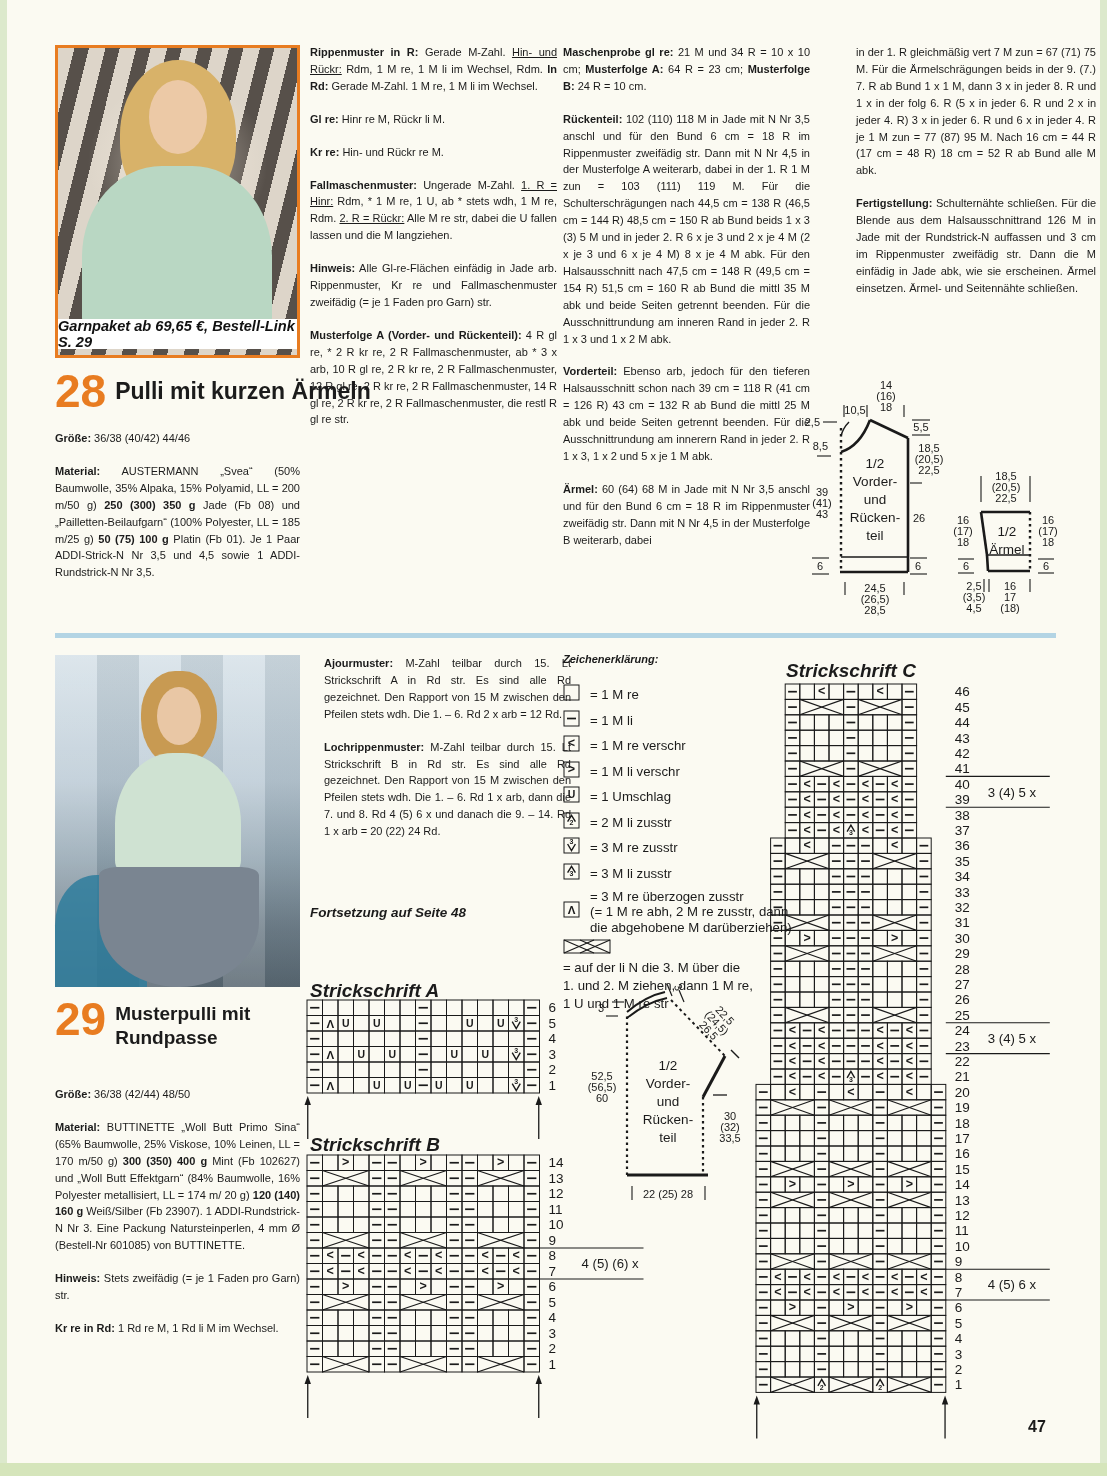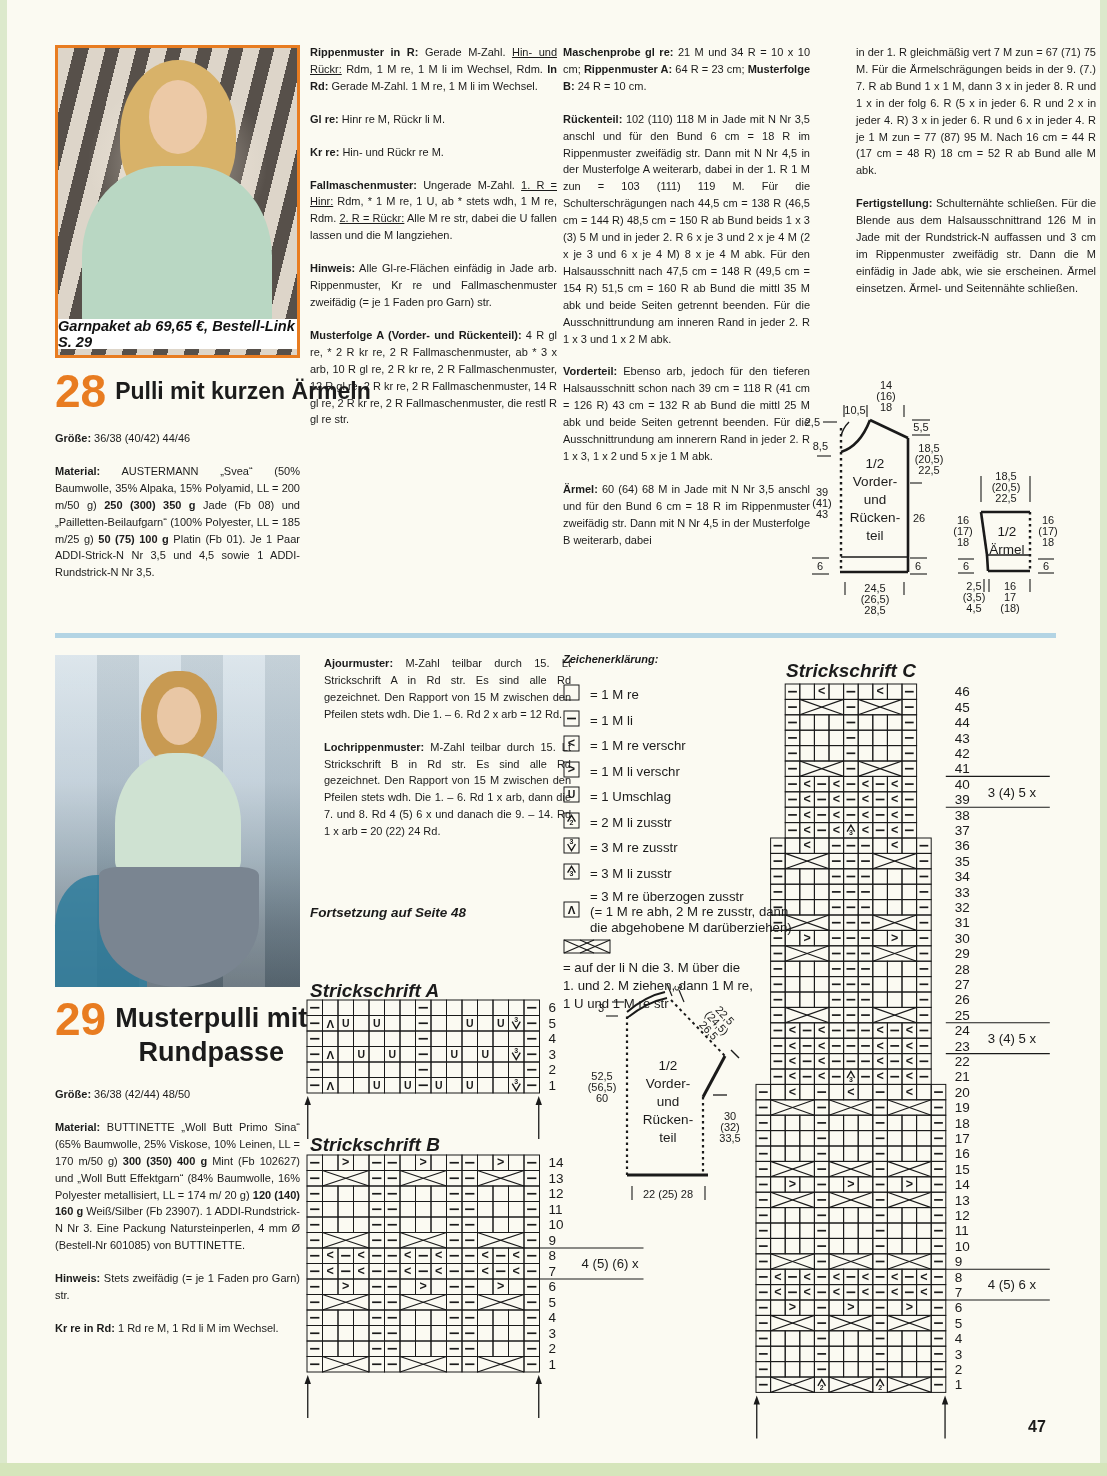--- a/index.html
+++ b/index.html
@@ -8,21 +8,21 @@
   .abs{position:absolute}
   .band{position:absolute;background:#dce9cc}
   .band-bottom{position:absolute;background:#d5e5bb}
   .divider{position:absolute;background:#b3d4e4}
   .col{position:absolute;text-align:justify;font-size:11px;line-height:16.9px}
   .para{margin:0 0 16px 0}
   .u{text-decoration:underline}
   .hrow{position:absolute;display:flex;gap:9px;align-items:flex-start}
   .hnum{font-size:46px;font-weight:bold;color:#e87c21;line-height:0.95}
   .htitle{font-size:23px;font-weight:bold;line-height:1.16;padding-top:8px}
-  .htitle2{font-size:27px;font-weight:bold;line-height:1.25;padding-top:4px;text-align:center}
+  .htitle2{font-size:19px;font-weight:bold;line-height:1.25;padding-top:4px;}
   .sectitle{position:absolute;font-weight:bold;font-style:italic;font-size:19px}
   .ital{position:absolute;font-weight:bold;font-style:italic;font-size:13.5px}
   .photo28{position:absolute;left:55px;top:45px;width:239px;height:307px;border:3px solid #e87c21;
      background:
        radial-gradient(closest-side at 50% 38%, rgba(255,244,230,.55), rgba(255,255,255,0) 75%),
        repeating-linear-gradient(104deg,#ddd5c9 0 16px,#57504a 16px 30px);}
   .photo29{position:absolute;left:55px;top:655px;width:245px;height:332px;
      background:
        repeating-linear-gradient(90deg, rgba(255,255,255,.14) 0 42px, rgba(40,60,70,.10) 42px 84px),
        linear-gradient(180deg,#d7e2e9 0,#bccbd6 38%,#97a9b5 60%,#71808b 82%,#596771 100%);}
@@ -67,21 +67,21 @@
     </div>
   <div class="col" style="left:310px;top:44px;width:247px">
       <p class="para"><b>Rippenmuster in R:</b> Gerade M-Zahl. <span class="u">Hin- und Rückr:</span> Rdm, 1 M re, 1 M li im Wechsel, Rdm. <b>In Rd:</b> Gerade M-Zahl. 1 M re, 1 M li im Wechsel.</p>
       <p class="para"><b>Gl re:</b> Hinr re M, Rückr li M.</p>
       <p class="para"><b>Kr re:</b> Hin- und Rückr re M.</p>
       <p class="para"><b>Fallmaschenmuster:</b> Ungerade M-Zahl. <span class="u">1. R = Hinr:</span> Rdm, * 1 M re, 1 U, ab * stets wdh, 1 M re, Rdm. <span class="u">2. R = Rückr:</span> Alle M re str, dabei die U fallen lassen und die M langziehen.</p>
       <p class="para"><b>Hinweis:</b> Alle Gl-re-Flächen einfädig in Jade arb. Rippenmuster, Kr re und Fallmaschenmuster zweifädig (= je 1 Faden pro Garn) str.</p>
       <p class="para"><b>Musterfolge A (Vorder- und Rückenteil):</b> 4 R gl re, * 2 R kr re, 2 R Fallmaschenmuster, ab * 3 x arb, 10 R gl re, 2 R kr re, 2 R Fallmaschenmuster, 12 R gl re, 2 R kr re, 2 R Fallmaschenmuster, 14 R gl re, 2 R kr re, 2 R Fallmaschenmuster, die restl R gl re str.</p>
     </div>
   <div class="col" style="left:563px;top:44px;width:247px">
-      <p class="para"><b>Maschenprobe gl re:</b> 21 M und 34 R = 10 x 10 cm; <b>Rippenmuster A:</b> 64 R = 23 cm; <b>Musterfolge B:</b> 24 R = 10 cm.</p>
+      <p class="para"><b>Maschenprobe gl re:</b> 21 M und 34 R = 10 x 10 cm; <b>Musterfolge A:</b> 64 R = 23 cm; <b>Musterfolge B:</b> 24 R = 10 cm.</p>
       <p class="para"><b>Rückenteil:</b> 102 (110) 118 M in Jade mit N Nr 3,5 anschl und für den Bund 6 cm = 18 R im Rippenmuster zweifädig str. Dann mit N Nr 4,5 in der Musterfolge A weiterarb, dabei in der 1. R 1 M zun = 103 (111) 119 M. Für die Schulterschrägungen nach 44,5 cm = 138 R (46,5 cm = 144 R) 48,5 cm = 150 R ab Bund beids 1 x 3 (3) 5 M und in jeder 2. R 6 x je 3 und 2 x je 4 M (2 x je 3 und 6 x je 4 M) 8 x je 4 M abk. Für den Halsausschnitt nach 47,5 cm = 148 R (49,5 cm = 154 R) 51,5 cm = 160 R ab Bund die mittl 35 M abk und beide Seiten getrennt beenden. Für die Ausschnittrundung am inneren Rand in jeder 2. R 1 x 3 und 1 x 2 M abk.</p>
       <p class="para"><b>Vorderteil:</b> Ebenso arb, jedoch für den tieferen Halsausschnitt schon nach 39 cm = 118 R (41 cm = 126 R) 43 cm = 132 R ab Bund die mittl 25 M abk und beide Seiten getrennt beenden. Für die Ausschnittrundung am innerern Rand in jeder 2. R 1 x 3, 1 x 2 und 5 x je 1 M abk.</p>
       <p class="para"><b>Ärmel:</b> 60 (64) 68 M in Jade mit N Nr 3,5 anschl und für den Bund 6 cm = 18 R im Rippenmuster zweifädig str. Dann mit N Nr 4,5 in der Musterfolge B weiterarb, dabei</p>
     </div>
   <div class="col" style="left:856px;top:44px;width:240px">
       <p class="para">in der 1. R gleichmäßig vert 7 M zun = 67 (71) 75 M. Für die Ärmelschrägungen beids in der 9. (7.) 7. R  ab Bund 1 x 1 M, dann 3 x in jeder 8. R und 1 x in der folg 6. R (5 x in jeder 6. R und 2 x in jeder 4. R) 3 x in jeder 6. R und 6 x in jeder 4. R je 1 M zun = 77 (87) 95 M. Nach 16 cm = 44 R (17 cm = 48 R) 18 cm = 52 R ab Bund alle M abk.</p>
       <p class="para"><b>Fertigstellung:</b> Schulternähte schließen. Für die Blende aus dem Halsausschnittrand 126 M in Jade mit der Rundstrick-N auffassen und 3 cm im Rippenmuster zweifädig str. Dann die M einfädig in Jade abk, wie sie erscheinen. Ärmel einsetzen. Ärmel- und Seitennähte schließen.</p>
     </div>
 
   <svg class="abs" style="left:798px;top:376px" width="262" height="252" viewBox="0 0 262 252">

